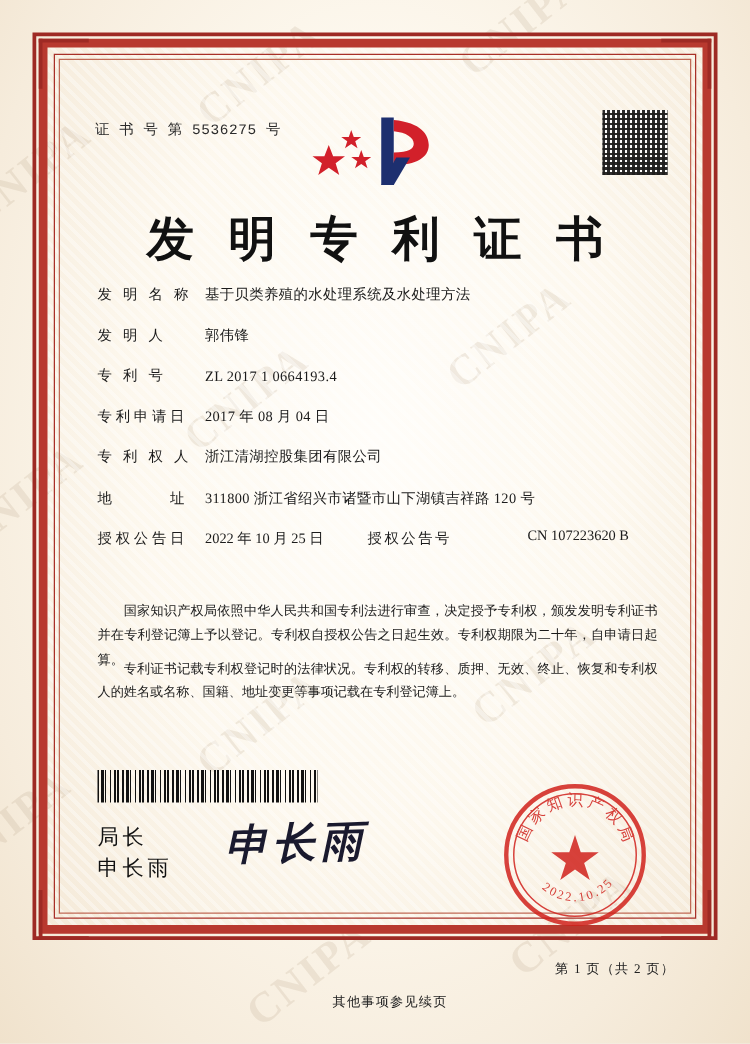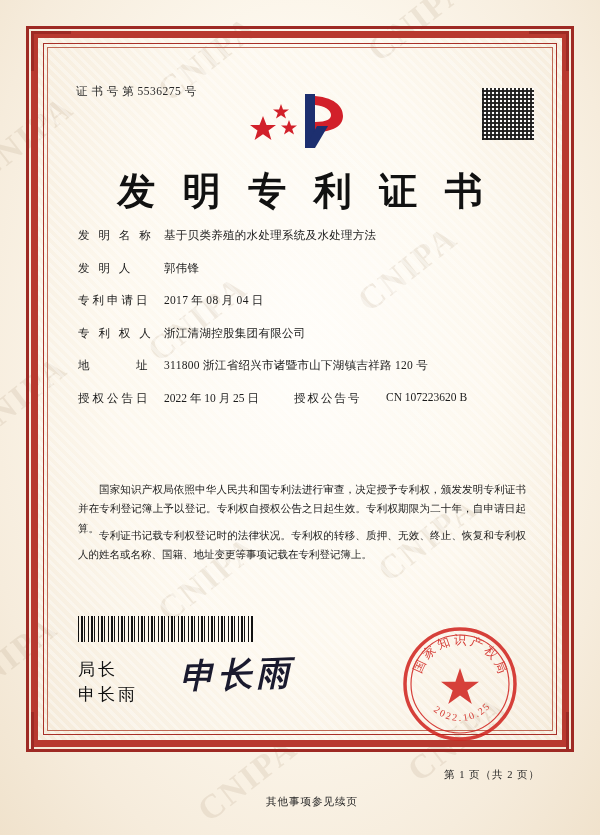--- a/index.html
+++ b/index.html
@@ -88,25 +88,25 @@
   .corner.bl { left: 31px; bottom: 83px; border-right: none; border-top: none; }
   .corner.br { right: 31px; bottom: 83px; border-left: none; border-top: none; }
 
   .content {
     position: absolute;
     left: 60px; top: 60px;
     width: 480px; height: 660px;
   }
   .cert-no {
     position: absolute;
-    left: 16px; top: 24px;
+    left: 16px; top: 36px;
     font-size: 11.5px;
     color: #2b2b2b;
     letter-spacing: 0.5px;
-    font-family: Liberation Serif, serif;
+    font-family: Liberation Mono, monospace;
   }
   .qr {
     position: absolute;
     right: 6px; top: 28px;
     width: 52px; height: 52px;
     background-color: #fff;
     background-image:
       repeating-linear-gradient(0deg, #111 0 2px, transparent 2px 4px),
       repeating-linear-gradient(90deg, #111 0 2px, transparent 2px 4px);
     background-blend-mode: multiply;
@@ -147,21 +147,21 @@
     flex: 0 0 86px;
     letter-spacing: 3px;
     white-space: nowrap;
   }
   .field .val {
     flex: 1;
     letter-spacing: 0.3px;
   }
   .grant-row { display: flex; align-items: baseline; justify-content: space-between; }
   .grant-row .seg1 { width: 216px; flex: 0 0 216px; display: flex; }
-  .grant-row .seg2 { flex: 1; display: flex; }
+  .grant-row .seg2 { flex: 1; display: flex; gap: 36px; }
   .grant-row .lbl { width: 86px; flex: 0 0 86px; letter-spacing: 3px; }
   .grant-row .lbl-b { width: 92px; flex: 0 0 92px; letter-spacing: 2px; }
 
   .para {
     position: absolute;
     left: 18px;
     width: 448px;
     font-size: 10.5px;
     line-height: 1.85;
     color: #1b1b1b;
@@ -279,20 +279,24 @@
       <div class="field">
         <span class="lbl">发 明 名 称</span>
         <span class="val">基于贝类养殖的水处理系统及水处理方法</span>
       </div>
 
       <div class="field">
         <span class="lbl">发 明 人</span>
         <span class="val">郭伟锋</span>
       </div>
 
+      <div class="field">
+        <span class="lbl">专 利 号</span>
+        <span class="val">ZL 2017 1 0664193.4</span>
+      </div>
 
       <div class="field">
         <span class="lbl">专利申请日</span>
         <span class="val">2017 年 08 月 04 日</span>
       </div>
 
       <div class="field">
         <span class="lbl">专 利 权 人</span>
         <span class="val">浙江清湖控股集团有限公司</span>
       </div>

